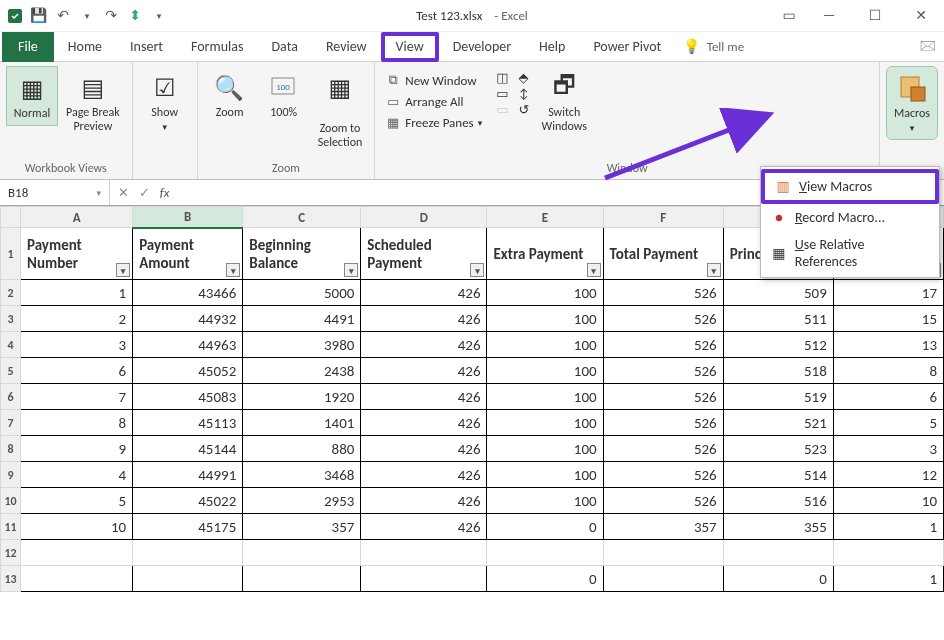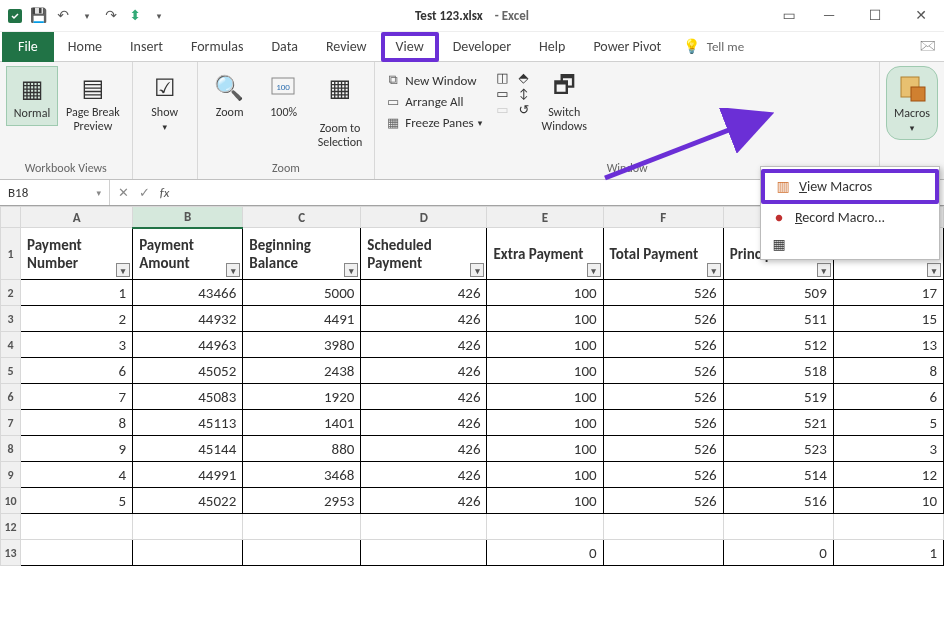--- a/index.html
+++ b/index.html
@@ -2,21 +2,21 @@
 <html><head>
 <meta charset="utf-8">
 <style>
   * { box-sizing: border-box; margin: 0; padding: 0; }
   body { font-family: "Segoe UI", Calibri, sans-serif; font-size: 13px; background: #fff; width: 944px; height: 640px; overflow: hidden; position: relative; color: #333; }
 
   
   .titlebar { height: 32px; display: flex; align-items: center; background: #fff; border-bottom: 1px solid #eee; position: relative; }
   .qat { display: flex; align-items: center; gap: 6px; padding: 0 6px; }
   .qat .icon { width: 18px; height: 18px; display: flex; align-items: center; justify-content: center; font-size: 14px; color: #5a5a5a; }
-  .title-center { position: absolute; left: 50%; transform: translateX(-50%); display: flex; gap: 12px; white-space: nowrap; font-size: 13px; font-weight: bold; }
+  .title-center { position: absolute; left: 50%; transform: translateX(-50%); display: flex; gap: 12px; white-space: nowrap; font-size: 13px; }
   .acct { position: absolute; right: 150px; display: flex; align-items: center; gap: 6px; font-size: 13px; }
   .avatar { width: 28px; height: 28px; border-radius: 50%; background: linear-gradient(135deg,#b8a082,#8b6f4a); display:inline-block; }
   .wincontrols { position: absolute; right: 0; display: flex; }
   .winbtn { width: 46px; height: 32px; display: flex; align-items: center; justify-content: center; font-size: 14px; color: #555; }
   .headicon { width: 34px; height: 32px; display:flex; align-items:center; justify-content:center; font-size:14px; color:#555;}
 
   
   .tabs { height: 30px; display: flex; align-items: center; padding: 0 2px; border-bottom: 1px solid #d0d0d0; position: relative; }
   .filetab { background: #217346; color: #fff; padding: 6px 16px; font-size: 14px; height: 30px; display:flex; align-items:center; }
   .tab { padding: 5px 11px; font-size: 14px; color: #444; border: 3px solid transparent; height: 30px; display:flex; align-items:center; }
@@ -31,21 +31,21 @@
   .grow { display: flex; gap: 2px; flex:1; align-items:flex-start;}
   .grouplabel { text-align: center; font-size: 12px; color: #666; padding-bottom: 2px; }
   .bigbtn { display: flex; flex-direction: column; align-items: center; justify-content: flex-start; padding: 4px 6px; gap: 2px; min-width: 52px; }
   .bigbtn .ic { width: 34px; height: 34px; display:flex; align-items:center; justify-content:center; font-size:24px; }
   .bigbtn .lbl { font-size: 12px; text-align: center; line-height: 1.15; }
   .normal-active { background: #d5e8dc; border: 1px solid #9fcab0; }
   .smallrow { display:flex; align-items:center; gap:4px; padding: 2px 4px; font-size:13px; }
   .smallrow .sic { width:16px; height:16px; display:inline-flex; align-items:center; justify-content:center; font-size:13px; color:#666;}
   .vlist { display:flex; flex-direction:column; gap:1px; }
 
-  .macros-active { background: #d5e8dc; border: 1px solid #9fcab0; border-radius:14px;}
+  .macros-active { background: #d5e8dc; border: 1px solid #9fcab0; border-radius:6px;}
 
   
   .dropdown { position:absolute; top: 166px; left: 760px; width: 180px; background:#fff; border:1px solid #bbb; box-shadow: 2px 2px 6px rgba(0,0,0,.25); z-index: 50; padding: 2px 0;}
   .dditem { display:flex; align-items:center; gap:8px; padding: 5px 10px; font-size:14px; }
   .dditem .ddic { width:16px; height:16px; display:inline-flex; align-items:center; justify-content:center; font-size:14px; }
   .dditem.hl { border: 4px solid #6b2fd6; border-radius:2px; }
   .ul { text-decoration: underline; }
 
   
   .fbar { height: 26px; display:flex; align-items:center; border-bottom:1px solid #a3a3a3; background:#fff; }
@@ -226,20 +226,21 @@
   <div class="dditem hl">
     <span class="ddic" style="color:#d07030;">▥</span>
     <span><span class="ul">V</span>iew Macros</span>
   </div>
   <div class="dditem">
     <span class="ddic" style="color:#c03030;">●</span>
     <span><span class="ul">R</span>ecord Macro...</span>
   </div>
   <div class="dditem">
     <span class="ddic">▦</span>
+    <span><span class="ul">U</span>se Relative References</span>
   </div>
 </div>
 
 <div class="fbar">
   <div class="namebox">
     <span>B18</span>
     <span style="font-size:9px; color:#888;">▾</span>
   </div>
   <div class="fxsec">
     <span>✕</span>
@@ -380,20 +381,31 @@
           <td class="cell">5</td>
           <td class="cell">45022</td>
           <td class="cell">2953</td>
           <td class="cell">426</td>
           <td class="cell">100</td>
           <td class="cell">526</td>
           <td class="cell">516</td>
           <td class="cell">10</td>
         </tr>
         <tr>
+          <th class="rowhead">11</th>
+          <td class="cell">10</td>
+          <td class="cell">45175</td>
+          <td class="cell">357</td>
+          <td class="cell">426</td>
+          <td class="cell">0</td>
+          <td class="cell">357</td>
+          <td class="cell">355</td>
+          <td class="cell">1</td>
+        </tr>
+        <tr>
           <th class="rowhead">12</th>
           <td class="empty"></td>
           <td class="empty"></td>
           <td class="empty"></td>
           <td class="empty"></td>
           <td class="empty"></td>
           <td class="empty"></td>
           <td class="empty"></td>
           <td class="empty"></td>
         </tr>

